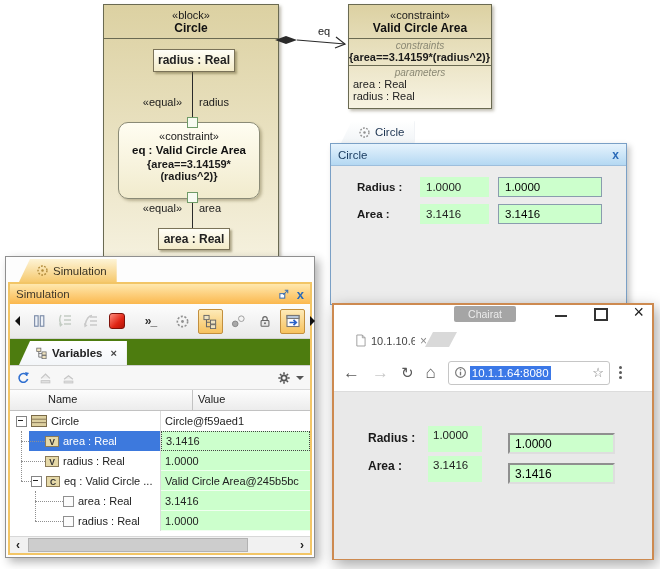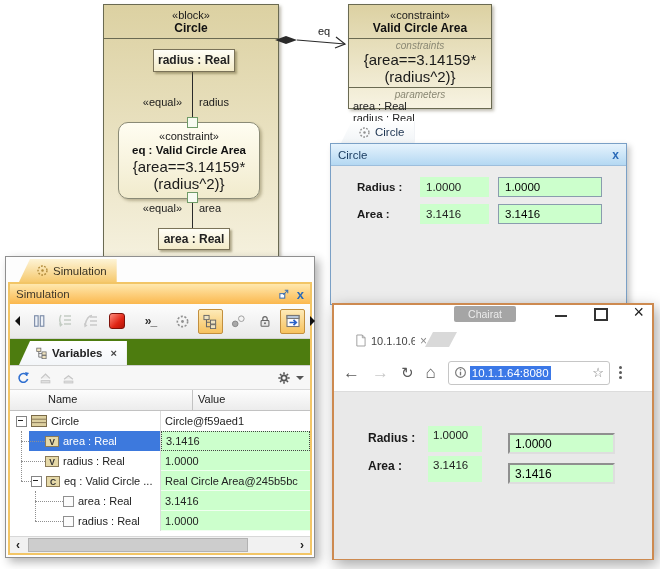--- a/index.html
+++ b/index.html
@@ -16,21 +16,21 @@
   .prop-box{position:absolute;background:linear-gradient(#fffef6,#f3ebc8);
     border:1px solid #7a7258;box-shadow:2px 2px 2px rgba(110,100,60,.5);
     font-weight:bold;font-size:12px;text-align:center;}
   .eq-box{position:absolute;left:14px;top:117px;width:140px;height:75px;border-radius:10px;
     background:linear-gradient(#fffdf1,#f1ebcd);border:1px solid #8a8a76;
     box-shadow:2px 2px 3px rgba(110,100,60,.4);text-align:center;}
   .port{position:absolute;width:9px;height:9px;background:#f7faf1;border:1px solid #6f9b68;}
   .edge-label{position:absolute;font-size:11px;color:#1a1a1a;}
   .vline{position:absolute;width:1px;background:#2a2a2a;}
   .sec-label{font-size:10px;font-style:italic;color:#8a8874;text-align:center;}
-  .expr{font-size:15px;color:#1a1a1a;text-align:center;}
+  .expr{font-size:11px;color:#1a1a1a;font-weight:bold;}
 
   
   .md-tab{position:absolute;display:flex;align-items:center;gap:4px;
     padding:0 10px 0 17px;clip-path:polygon(11px 0,100% 0,100% 100%,0 100%);
     font-size:11.5px;white-space:nowrap;}
 
   
   #circle-panel{left:330px;top:120px;width:297px;height:183px;z-index:2;}
   .cp-tab{left:11px;top:1px;height:22px;background:linear-gradient(#ffffff,#f1f4f7);
     filter:drop-shadow(0 0 1px #93a5b8);color:#1c3350;}
@@ -378,21 +378,21 @@
 
         <div class="trow">
           <div class="ncell" style="padding-left:21px;gap:4px;">
             <span class="expander"></span>
             <svg class="mini-ic" width="14" height="11" viewBox="0 0 14 11">
               <rect x="0.5" y="0.5" width="13" height="10" fill="#e6d9a8" stroke="#8a7a58"></rect>
               <text x="7" y="8.6" font-size="8.5" font-weight="bold" text-anchor="middle" fill="#333">C</text>
             </svg>
             <span>eq : Valid Circle ...</span>
           </div>
-          <div class="vcell vgreen">Real Circle Area@245b5bc</div>
+          <div class="vcell vgreen">Valid Circle Area@245b5bc</div>
         </div>
 
         <div class="trow">
           <div class="ncell" style="padding-left:53px;gap:4px;">
             <svg class="mini-ic" width="11" height="11" viewBox="0 0 11 11">
               <rect x="0.5" y="0.5" width="10" height="10" fill="#fcfcfc" stroke="#909090"></rect>
             </svg>
             <span>area : Real</span>
           </div>
           <div class="vcell vgreen">3.1416</div>

